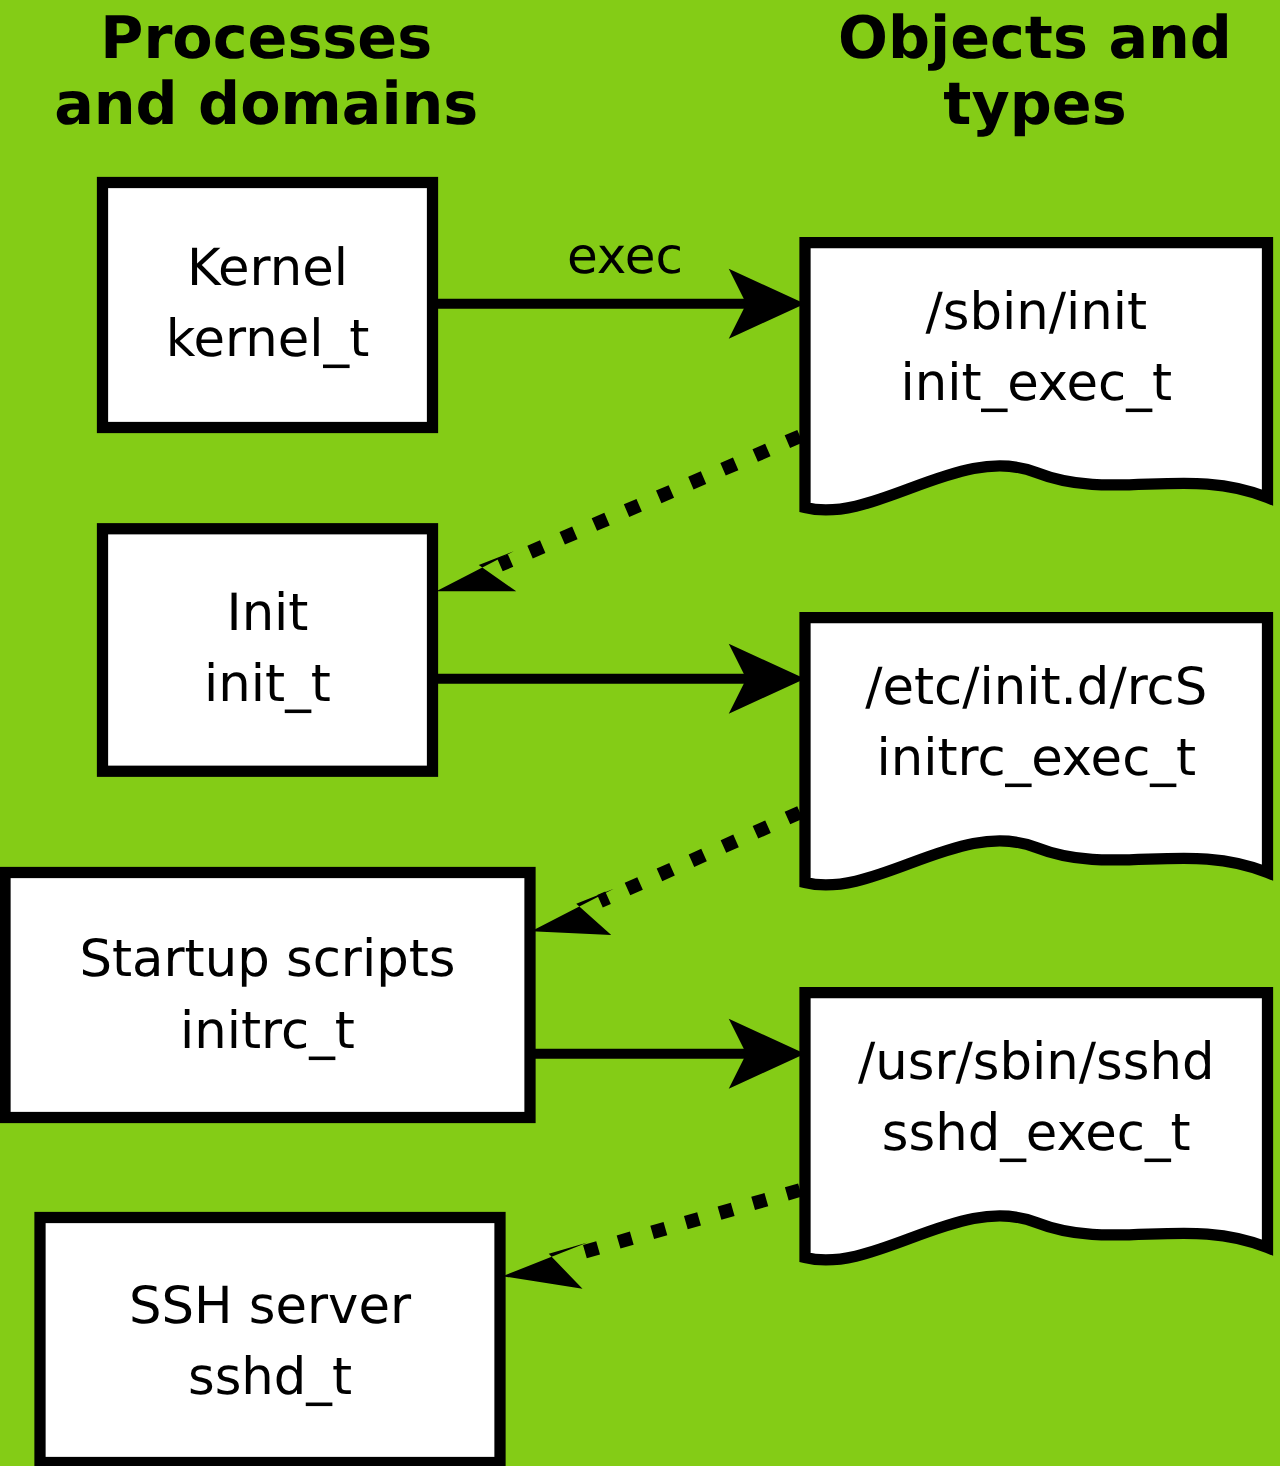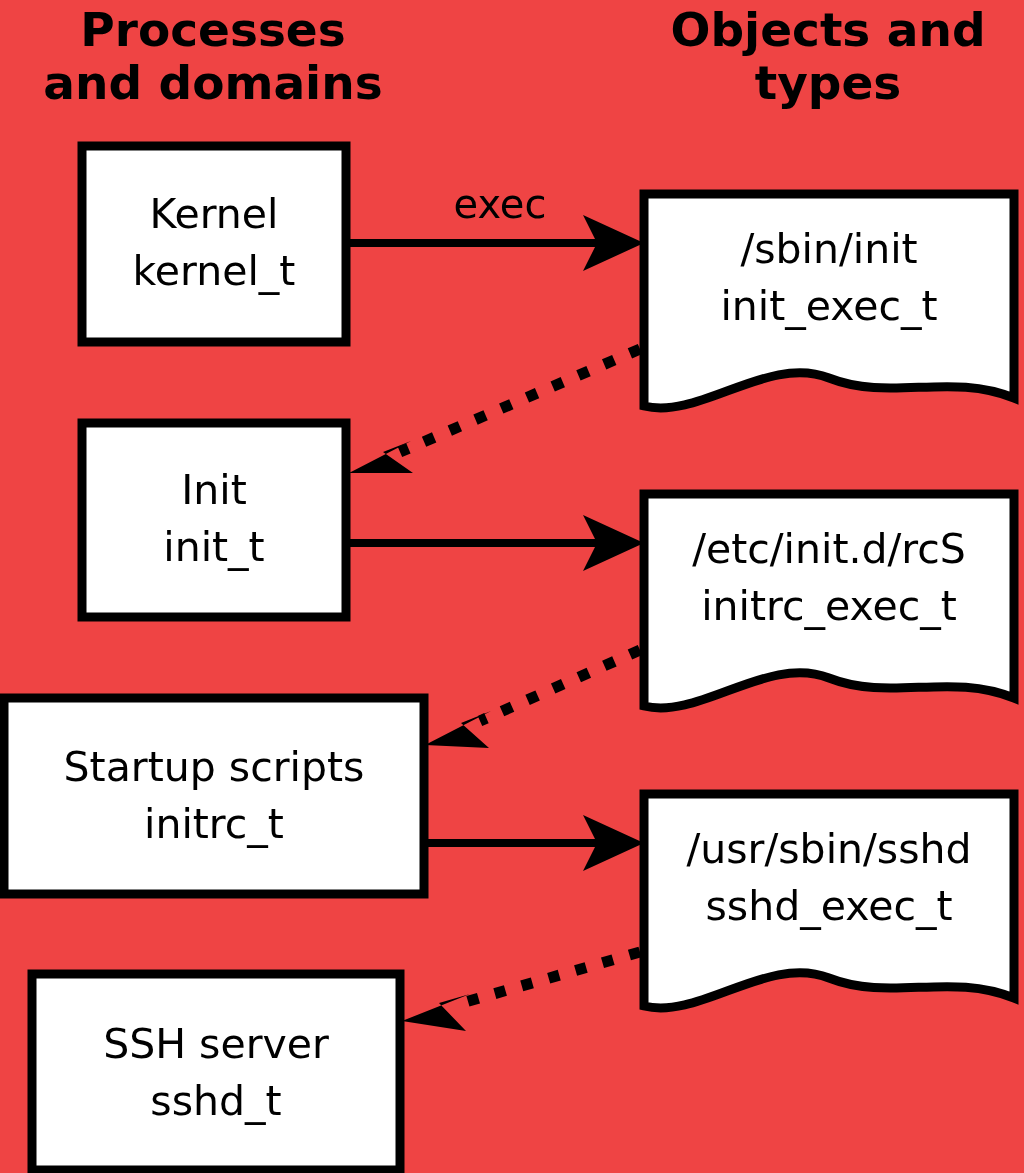--- a/index.html
+++ b/index.html
@@ -4,21 +4,21 @@
 <style>
   html, body {
     margin: 0;
     padding: 0;
     background: #ffffff;
   }
   #page {
     position: relative;
     width: 1024px;
     height: 1173px;
-    background: #ef4444;
+    background: #84cc16;
     overflow: hidden;
     font-family: "DejaVu Sans", "Liberation Sans", sans-serif;
   }
   #diagram {
     position: absolute;
     top: 0;
     left: 0;
     width: 1024px;
     height: 1173px;
   }

